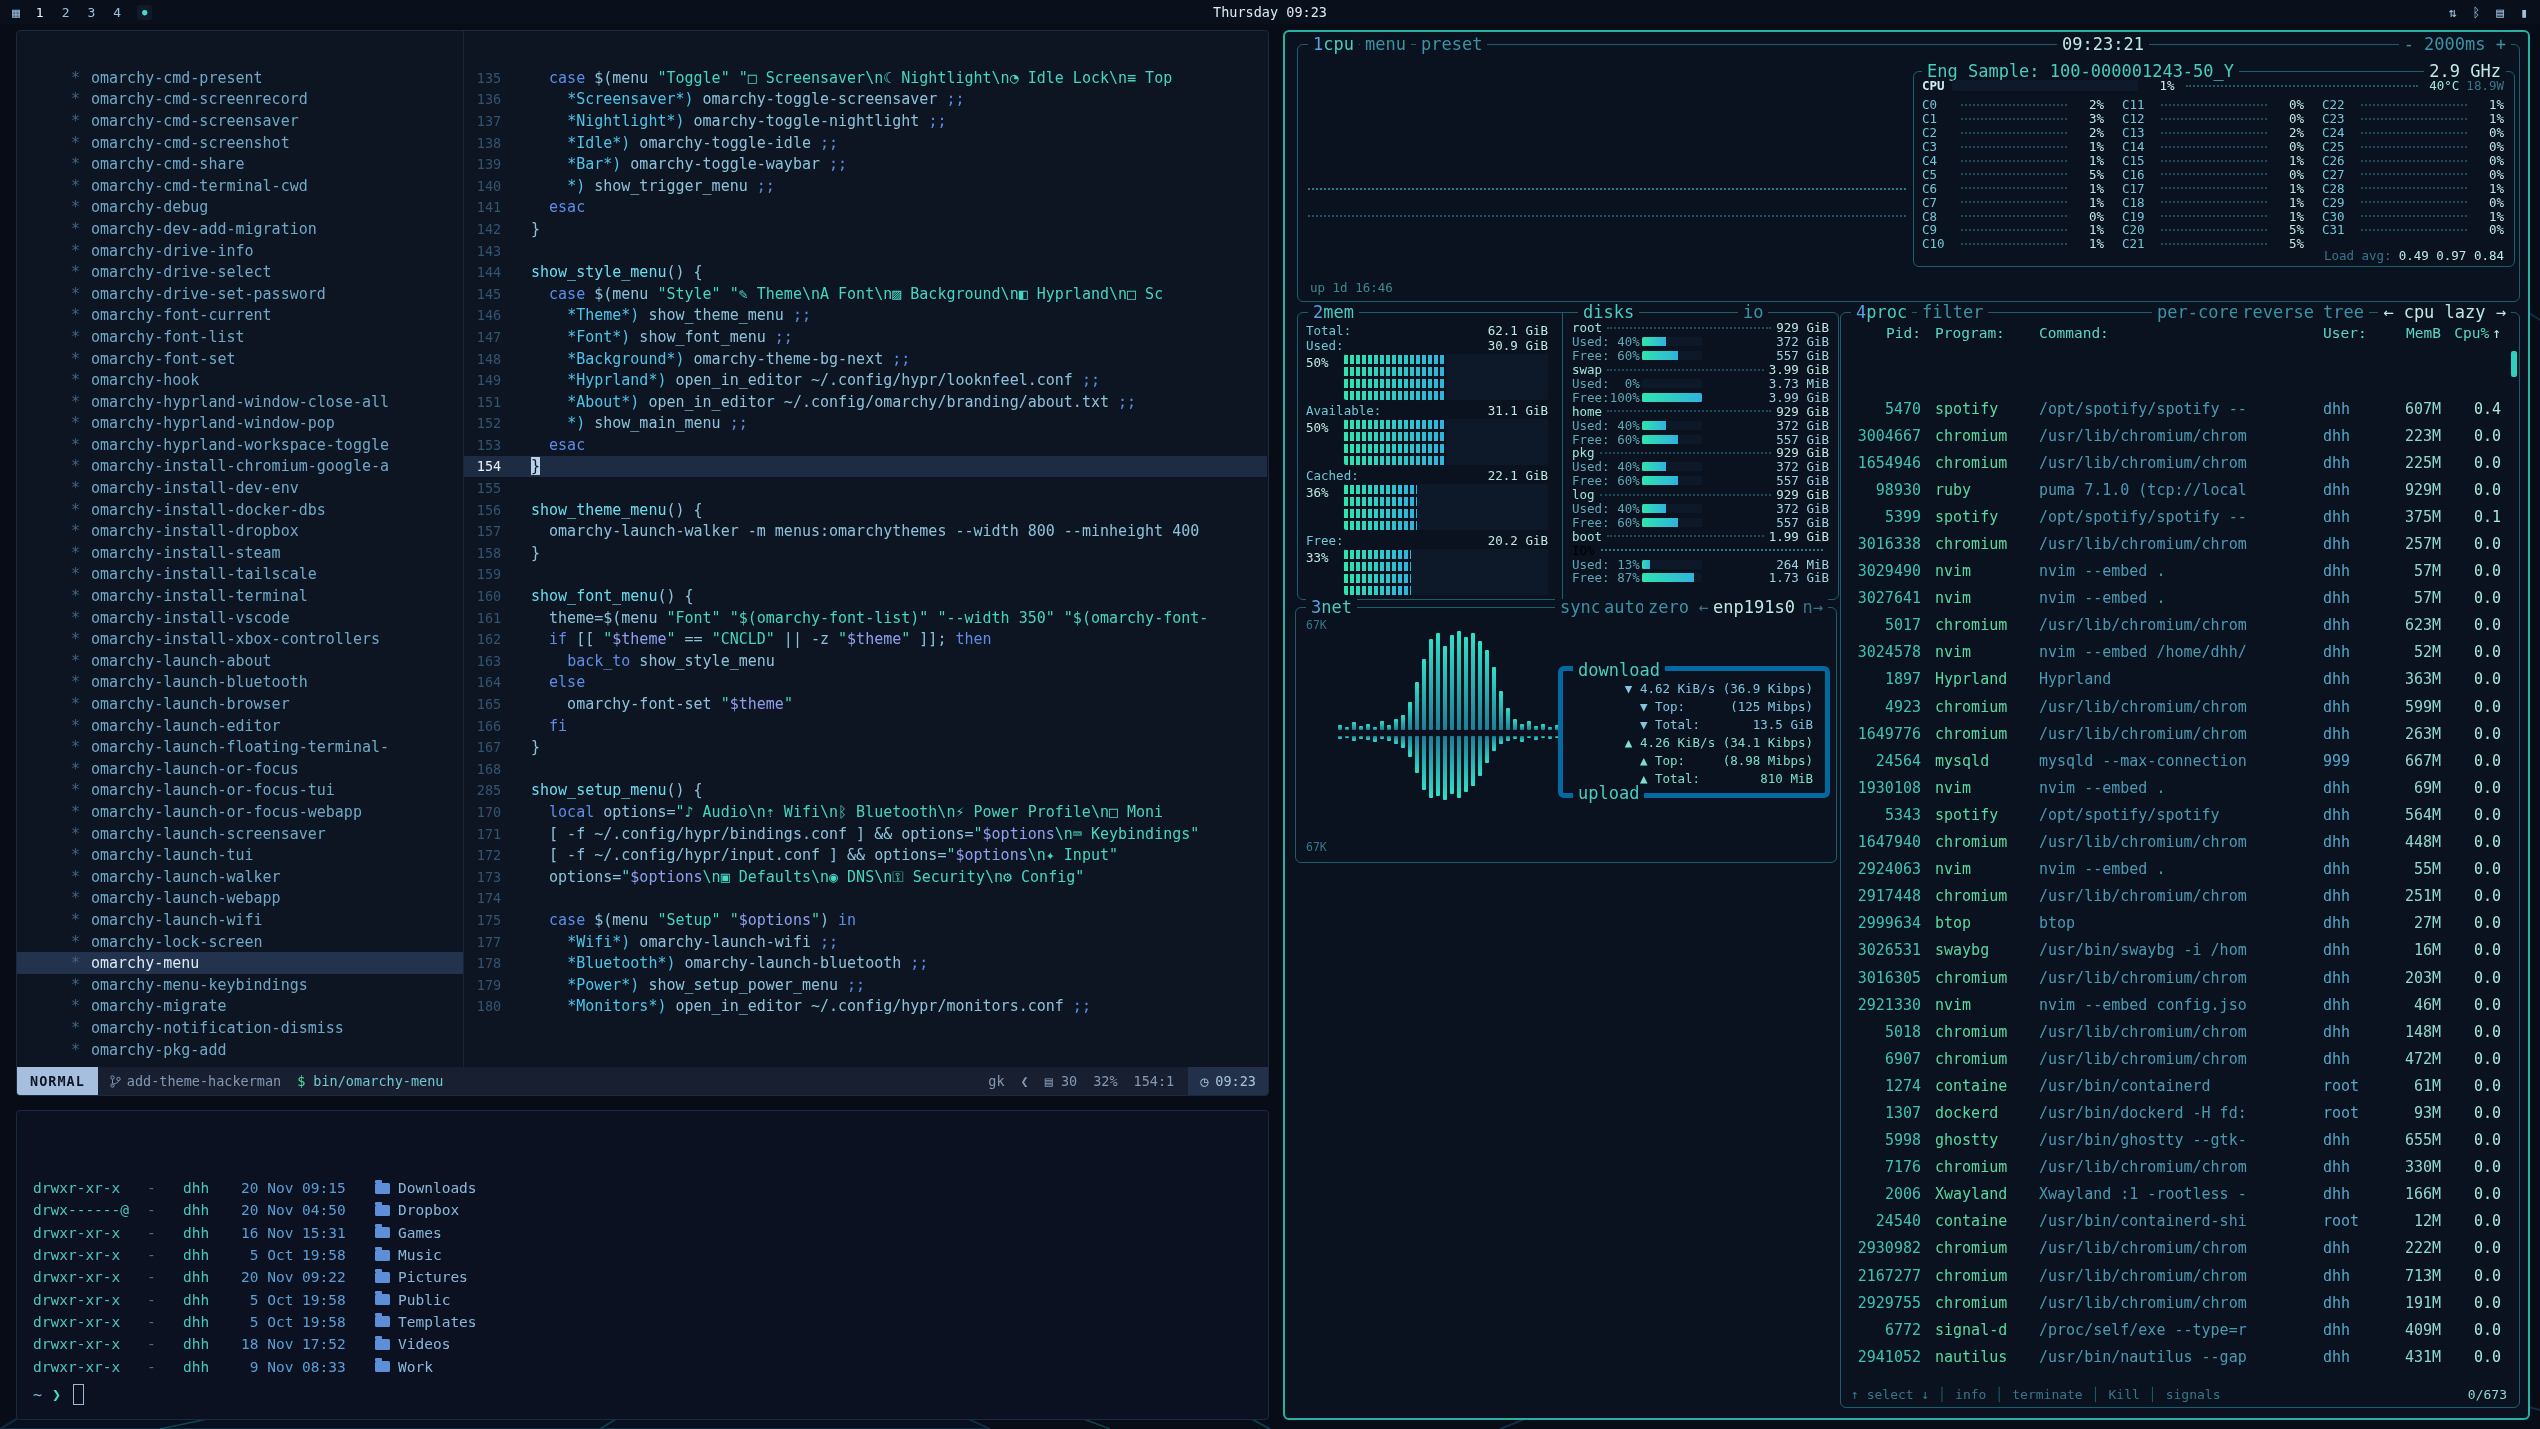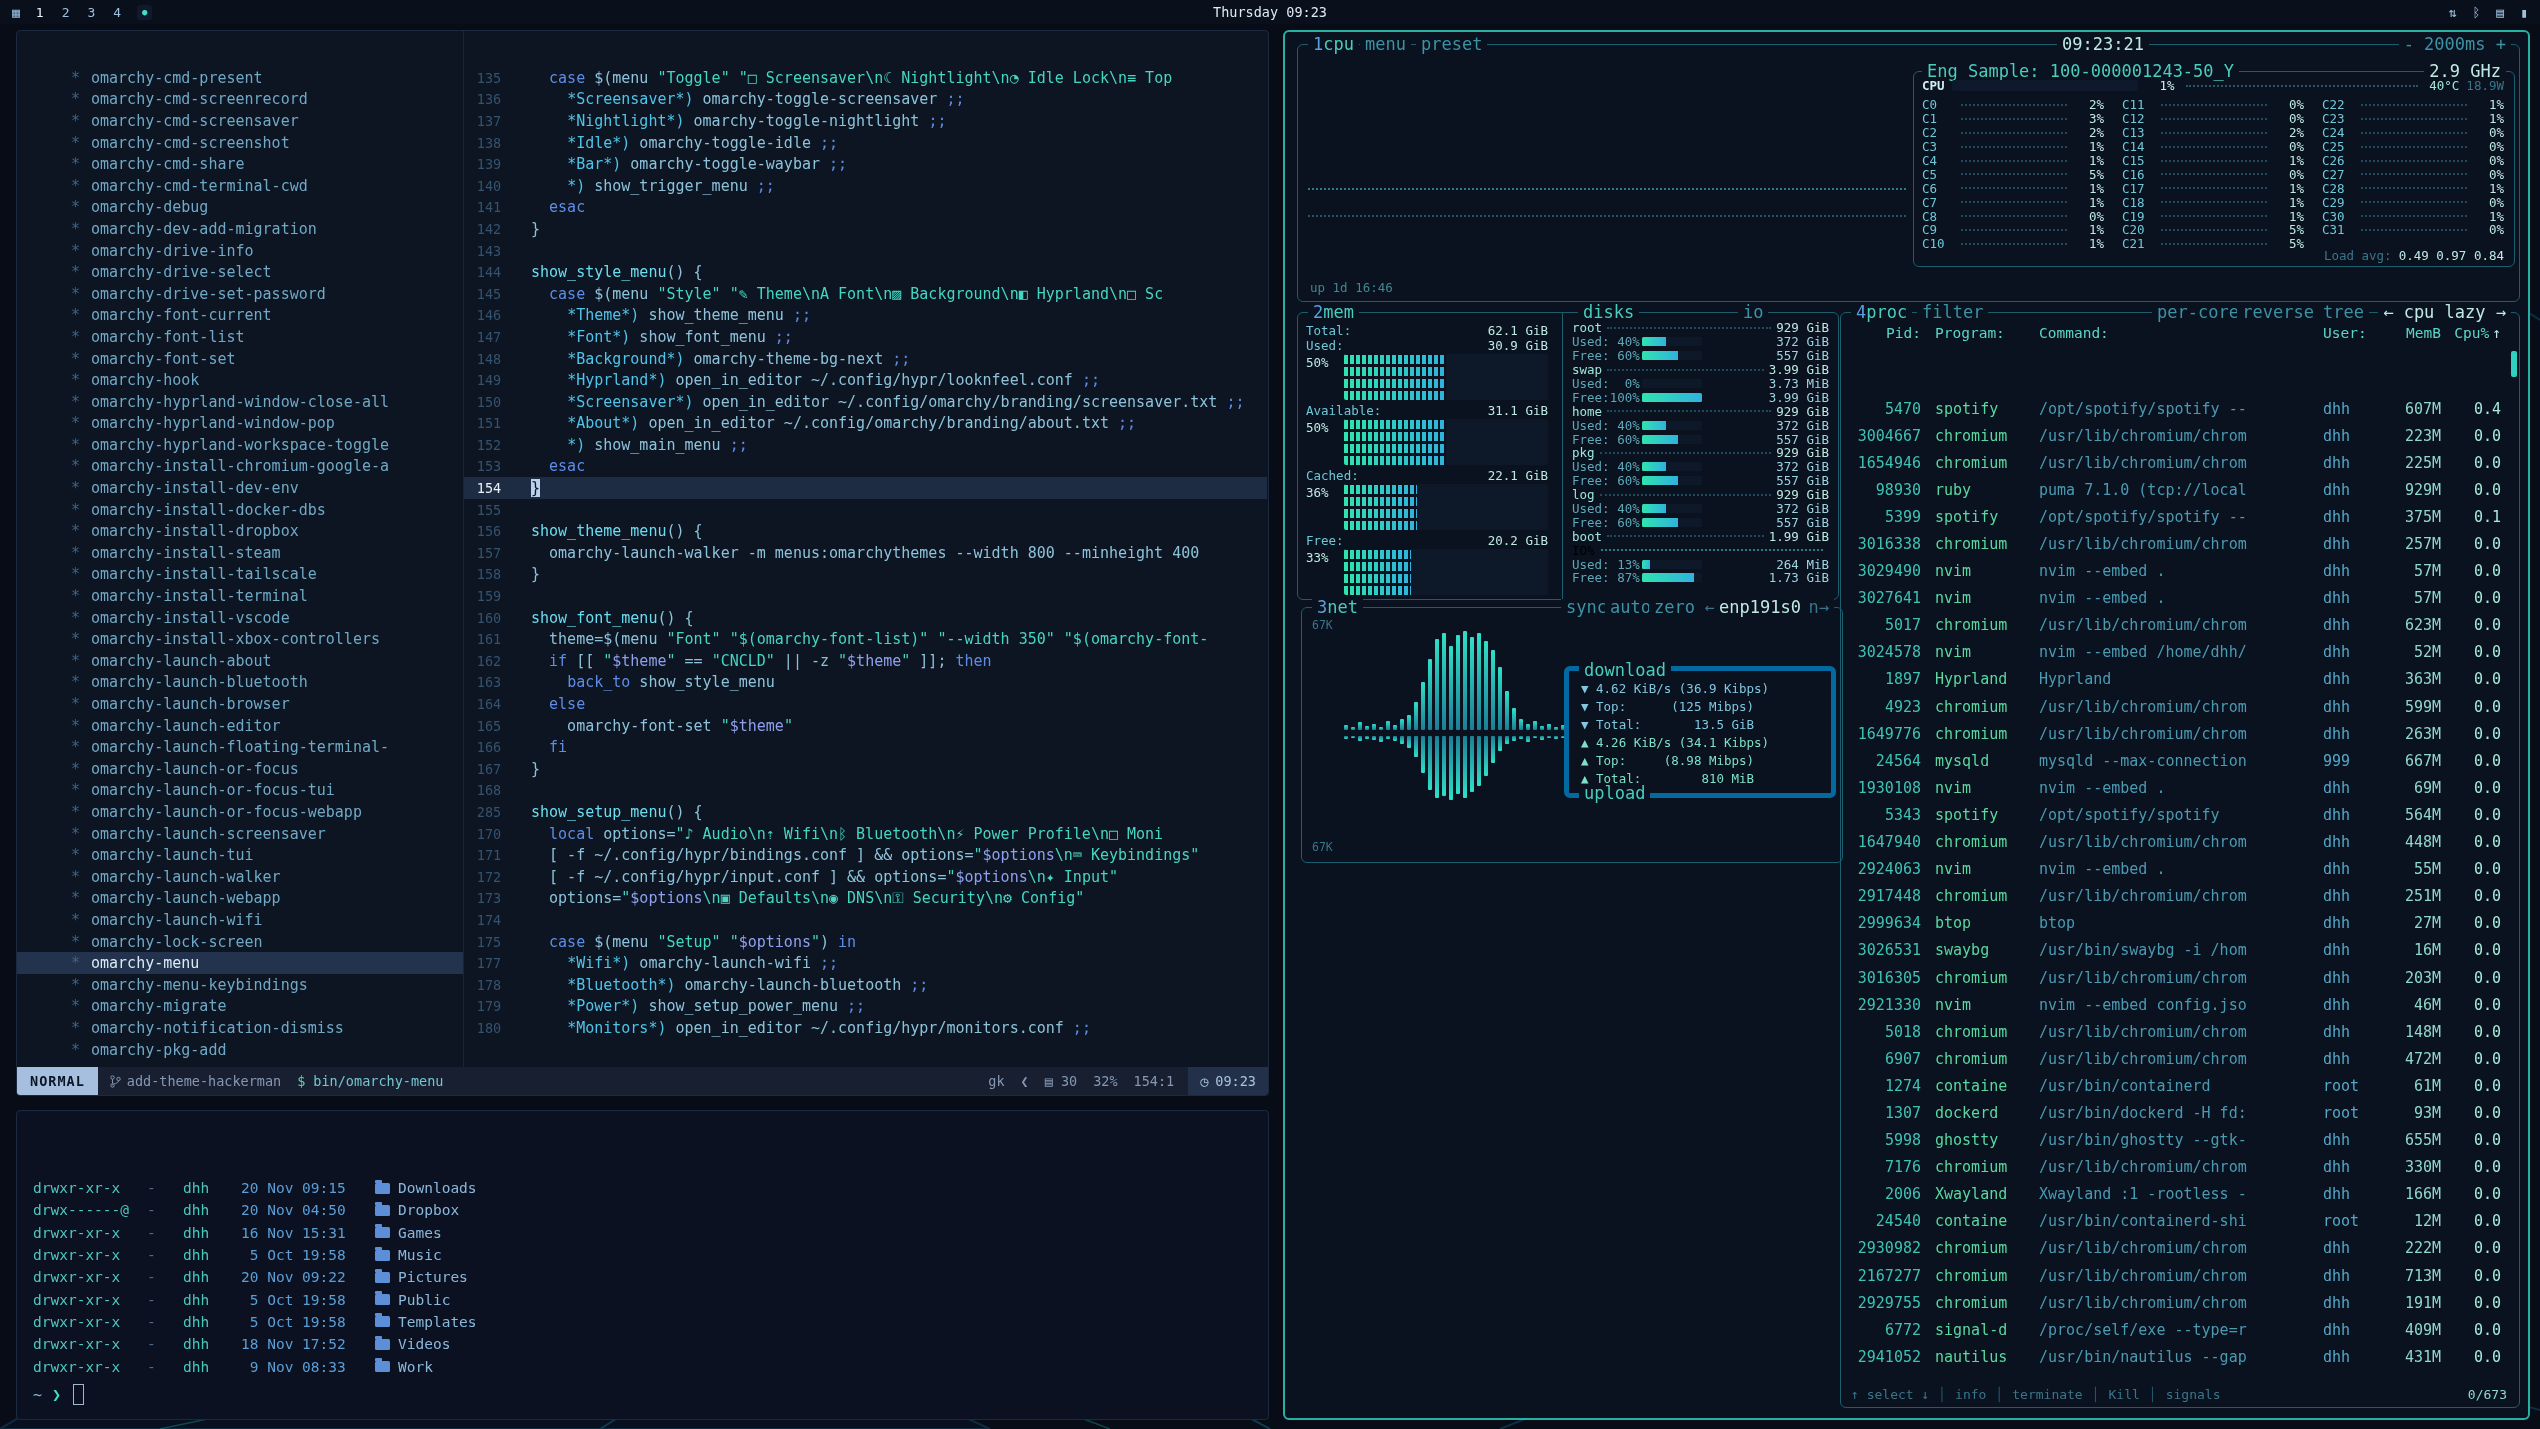--- a/index.html
+++ b/index.html
@@ -127,21 +127,21 @@
   .drow{display:flex;align-items:center;font-size:12.5px;height:13.9px;white-space:pre;}
   .dname{color:#9fe6da;}
   .dleader{flex:1;border-bottom:2px dotted #1f4a5c;height:0;margin:0 5px;}
   .dsize{color:#bfeae4;}
   .dlabel{color:#5fa8b8;width:70px;flex:none;}
   .dtrack{width:60px;height:9px;background:#0d1828;border-radius:1.5px;overflow:hidden;margin-right:6px;flex:none;}
   .dfill{height:100%;background:linear-gradient(90deg,#2fe4ae,#2fb2de);}
   .dval{flex:1;text-align:right;color:#9fd4e2;}
   .dsquig{flex:1;border-bottom:2px dotted #2a7a8a;height:0;margin:0 6px;}
 
-  .net-box{left:16px;top:575px;width:542px;height:256px;}
+  .net-box{left:10px;top:575px;width:542px;height:256px;text-align:right;}
   .net-graph{position:absolute;left:10px;top:10px;width:240px;bottom:8px;}
   .nscale{position:absolute;left:0;font-size:11.5px;color:#39768a;}
   .nscale.top{top:0;} .nscale.bot{bottom:0;}
   .nbars{position:absolute;left:32px;right:0;display:flex;gap:3px;}
   .nbars.down{top:4px;height:calc(50% - 10px);align-items:flex-end;}
   .nbars.up{top:50%;height:calc(50% - 14px);align-items:flex-start;}
   .nbar{width:4px;border-radius:1px;flex:none;background:linear-gradient(180deg,#2fe0c8,#1d7f96);}
   .nbars.up .nbar{background:linear-gradient(0deg,#2fe0c8,#1d7f96);}
   .net-panel{position:absolute;right:6px;top:58px;width:272px;height:132px;border:5px solid #0369a1;
              border-radius:6px;padding:10px 12px 8px;box-sizing:border-box;
@@ -261,21 +261,20 @@
         <div class="code-line"><span class="ln">140</span><span class="code-text">    <span class="pat">*)</span> show_trigger_menu <span class="kw">;;</span></span></div>
         <div class="code-line"><span class="ln">141</span><span class="code-text">  <span class="kw">esac</span></span></div>
         <div class="code-line"><span class="ln">142</span><span class="code-text">}</span></div>
         <div class="code-line"><span class="ln">143</span><span class="code-text"></span></div>
         <div class="code-line"><span class="ln">144</span><span class="code-text"><span class="fn">show_style_menu</span>() {</span></div>
         <div class="code-line"><span class="ln">145</span><span class="code-text">  <span class="kw">case</span> $(menu <span class="str">"Style"</span> <span class="str">"✎ Theme\nA Font\n▨ Background\n◧ Hyprland\n□ Sc</span></span></div>
         <div class="code-line"><span class="ln">146</span><span class="code-text">    <span class="pat">*Theme*)</span> show_theme_menu <span class="kw">;;</span></span></div>
         <div class="code-line"><span class="ln">147</span><span class="code-text">    <span class="pat">*Font*)</span> show_font_menu <span class="kw">;;</span></span></div>
         <div class="code-line"><span class="ln">148</span><span class="code-text">    <span class="pat">*Background*)</span> omarchy-theme-bg-next <span class="kw">;;</span></span></div>
         <div class="code-line"><span class="ln">149</span><span class="code-text">    <span class="pat">*Hyprland*)</span> open_in_editor ~/.config/hypr/looknfeel.conf <span class="kw">;;</span></span></div>
-        <div class="code-line"><span class="ln">150</span><span class="code-text">    <span class="pat">*Screensaver*)</span> open_in_editor ~/.config/omarchy/branding/screensaver.txt <span class="kw">;;</span></span></div>
         <div class="code-line"><span class="ln">151</span><span class="code-text">    <span class="pat">*About*)</span> open_in_editor ~/.config/omarchy/branding/about.txt <span class="kw">;;</span></span></div>
         <div class="code-line"><span class="ln">152</span><span class="code-text">    <span class="pat">*)</span> show_main_menu <span class="kw">;;</span></span></div>
         <div class="code-line"><span class="ln">153</span><span class="code-text">  <span class="kw">esac</span></span></div>
         <div class="code-line current"><span class="ln">154</span><span class="code-text"><span class="cursor-block">}</span></span></div>
         <div class="code-line"><span class="ln">155</span><span class="code-text"></span></div>
         <div class="code-line"><span class="ln">156</span><span class="code-text"><span class="fn">show_theme_menu</span>() {</span></div>
         <div class="code-line"><span class="ln">157</span><span class="code-text">  omarchy-launch-walker -m menus:omarchythemes --width 800 --minheight 400</span></div>
         <div class="code-line"><span class="ln">158</span><span class="code-text">}</span></div>
         <div class="code-line"><span class="ln">159</span><span class="code-text"></span></div>
         <div class="code-line"><span class="ln">160</span><span class="code-text"><span class="fn">show_font_menu</span>() {</span></div>

